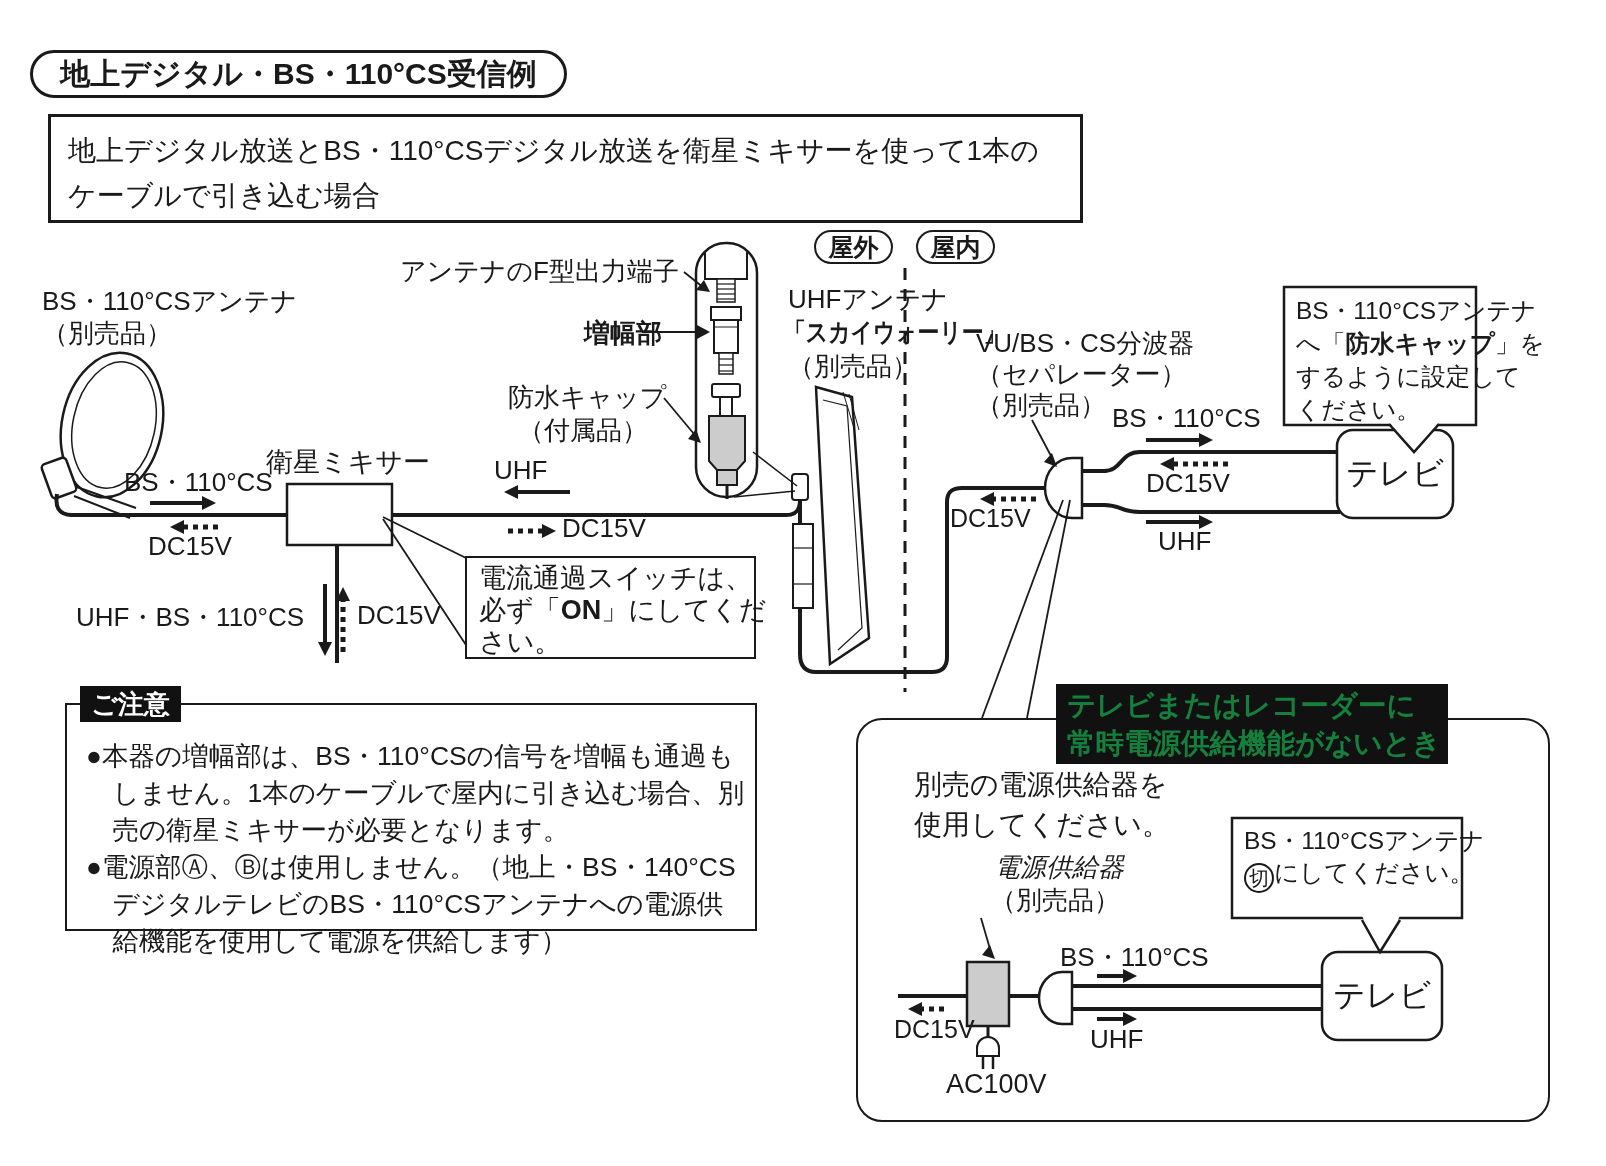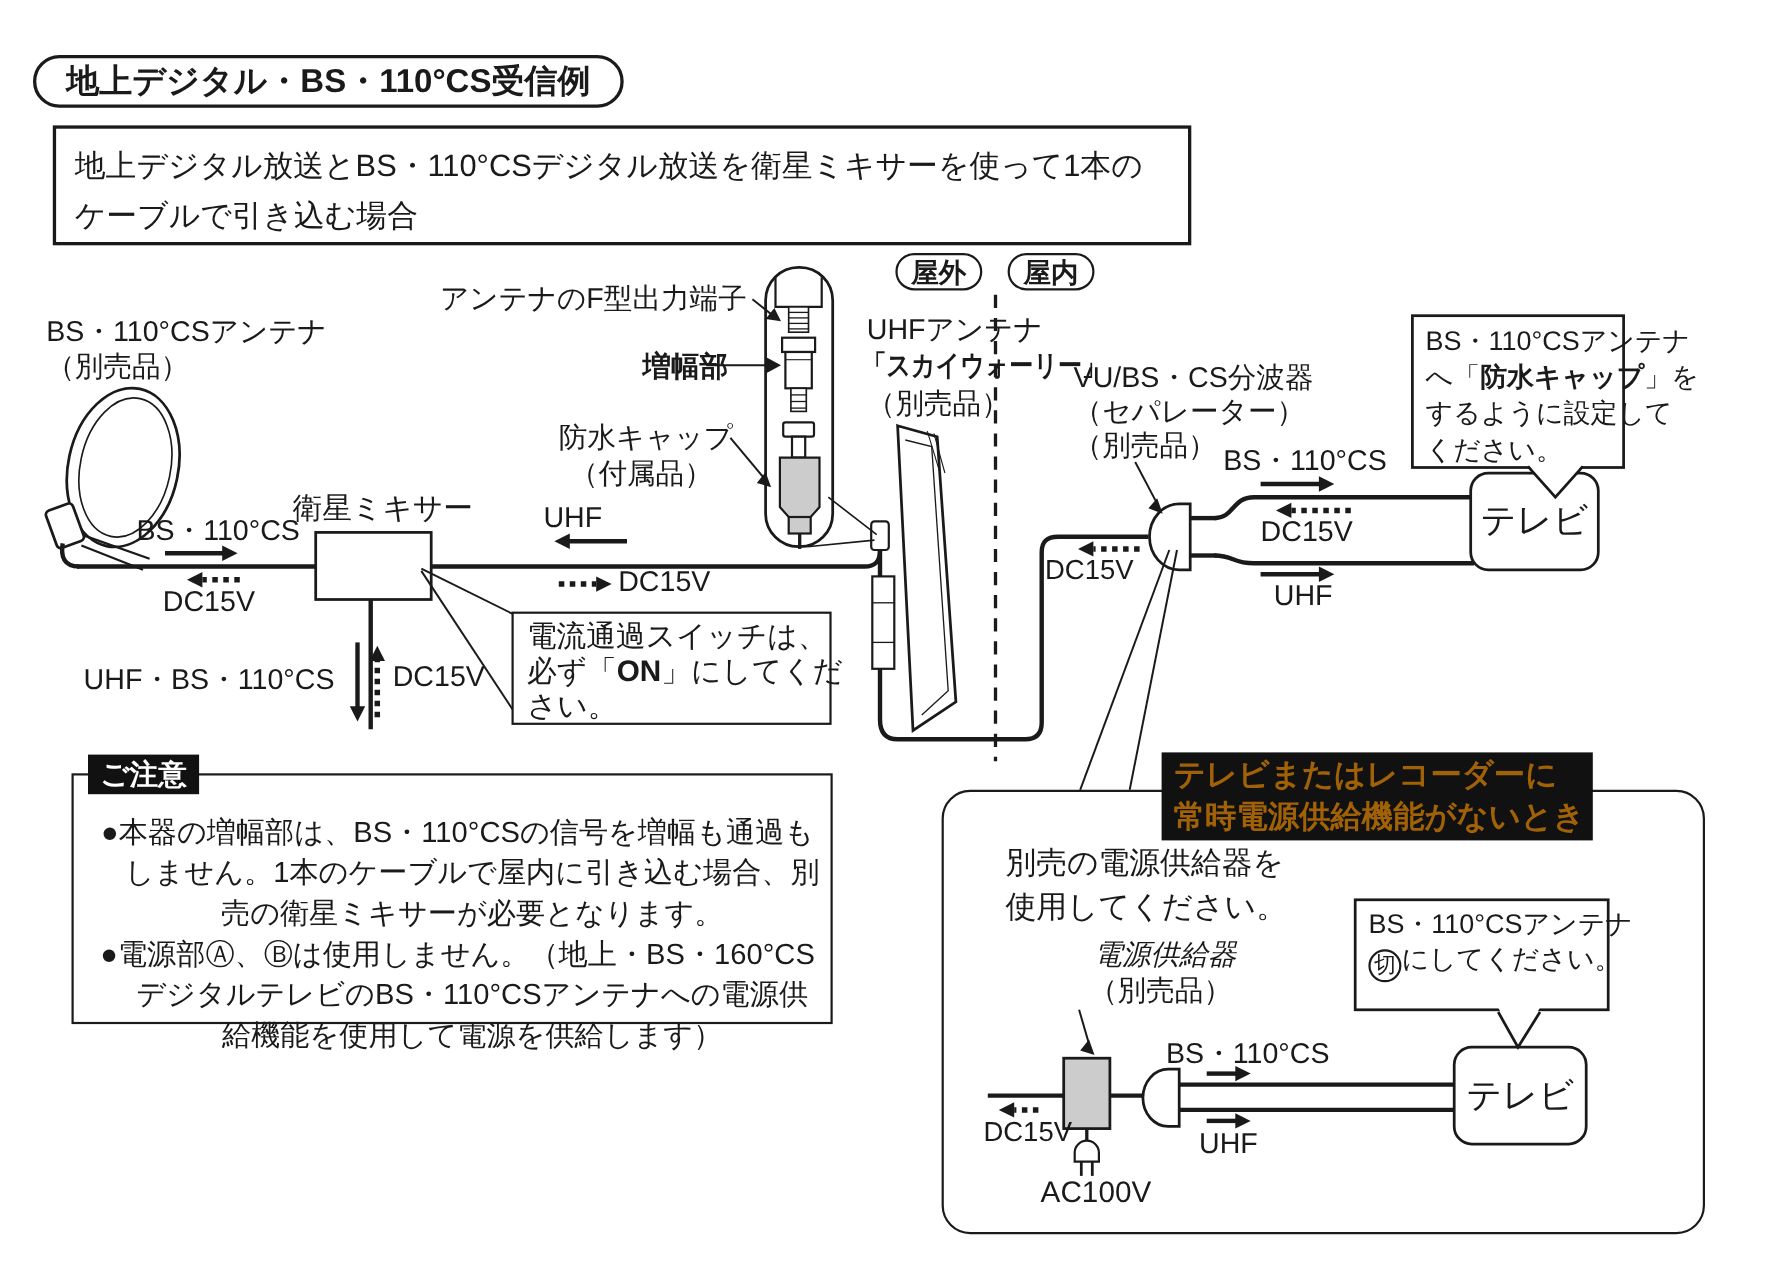--- a/index.html
+++ b/index.html
@@ -13,23 +13,23 @@
         font-size:30px;font-weight:bold;z-index:3;box-sizing:border-box;background:#fff;}
   .intro-box{left:48px;top:114px;width:1035px;height:109px;padding:11px 17px;font-size:28px;line-height:45px;z-index:3;}
   .zone-pill{position:absolute;top:230px;width:79px;height:34px;border:2.5px solid #1a1a1a;border-radius:18px;
         display:flex;align-items:center;justify-content:center;font-size:25px;background:#fff;z-index:3;box-sizing:border-box;font-weight:bold;}
   .note-box{left:465px;top:556px;width:291px;height:103px;z-index:1;}
   .note-text{left:479px;top:562px;font-size:27px;line-height:32px;z-index:3;}
   .caution-box{left:65px;top:703px;width:692px;height:228px;border-width:2.5px;}
   .caution-head{position:absolute;left:80px;top:686px;width:101px;height:36px;background:#111;color:#fff;
         display:flex;align-items:center;justify-content:center;font-size:26px;font-weight:bold;z-index:4;}
   .caution-body{position:absolute;left:86px;top:738px;width:660px;font-size:26.5px;line-height:37px;z-index:3;}
-  .caution-item{padding-left:1em;text-indent:-1em;text-align:center;}
+  .caution-item{padding-left:1em;text-indent:-1em;}
   .big-box{left:856px;top:718px;width:694px;height:404px;border-width:2.5px;border-radius:26px;}
-  .sec2-head{position:absolute;left:1056px;top:684px;width:392px;height:80px;background:#111;color:#a16207;
+  .sec2-head{position:absolute;left:1056px;top:684px;width:392px;height:80px;background:#111;color:#15803d;
         font-size:28.5px;font-weight:bold;line-height:38px;padding:2px 11px;box-sizing:border-box;z-index:4;white-space:nowrap;}
   .tv-text{position:absolute;z-index:3;display:flex;align-items:center;justify-content:center;font-size:32px;}
   .co1-text{position:absolute;left:1296px;top:294px;font-size:24.5px;line-height:33px;z-index:3;white-space:nowrap;}
   .co2-text{position:absolute;left:1244px;top:825px;font-size:24.5px;line-height:32px;z-index:3;white-space:nowrap;}
   .b{font-weight:bold;}
   .circ{display:inline-flex;align-items:center;justify-content:center;width:26px;height:26px;
         border:2px solid #1a1a1a;border-radius:50%;font-size:20px;vertical-align:-4px;}
   .cond{display:inline-block;transform:scaleX(0.84);transform-origin:left center;font-weight:bold;}
 </style>
 </head>
@@ -241,21 +241,21 @@
   <div class="tv-text" style="left:1337px;top:430px;width:116px;height:88px;">テレビ</div>
   <div class="co1-text">
     <div><span>BS・110°CSアンテナ</span></div>
     <div><span>へ「</span><span class="b">防水キャップ</span><span>」を</span></div>
     <div><span>するように設定して</span></div>
     <div><span>ください。</span></div>
   </div>
 
   <div class="caution-body">
     <div class="caution-item">●本器の増幅部は、BS・110°CSの信号を増幅も通過もしません。1本のケーブルで屋内に引き込む場合、別売の衛星ミキサーが必要となります。</div>
-    <div class="caution-item">●電源部Ⓐ、Ⓑは使用しません。（地上・BS・160°CSデジタルテレビのBS・110°CSアンテナへの電源供給機能を使用して電源を供給します）</div>
+    <div class="caution-item">●電源部Ⓐ、Ⓑは使用しません。（地上・BS・140°CSデジタルテレビのBS・110°CSアンテナへの電源供給機能を使用して電源を供給します）</div>
   </div>
 
   <div class="lbl" style="left:914px;top:768px;font-size:28px;">別売の電源供給器を</div>
   <div class="lbl" style="left:914px;top:808px;font-size:28px;">使用してください。</div>
   <div class="lbl" style="left:994px;top:852px;font-style:italic;">電源供給器</div>
   <div class="lbl" style="left:990px;top:885px;">（別売品）</div>
   <div class="lbl" style="left:894px;top:1014px;font-size:25px;">DC15V</div>
   <div class="lbl" style="left:946px;top:1068px;font-size:27px;">AC100V</div>
   <div class="lbl" style="left:1060px;top:942px;">BS・110°CS</div>
   <div class="lbl" style="left:1090px;top:1024px;">UHF</div>

